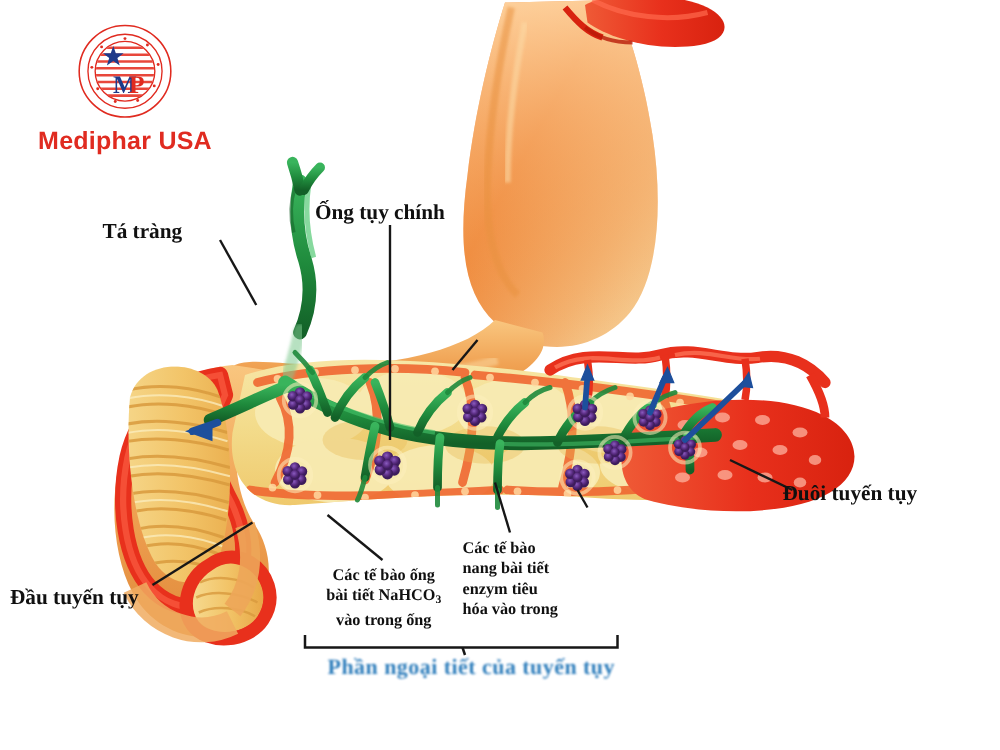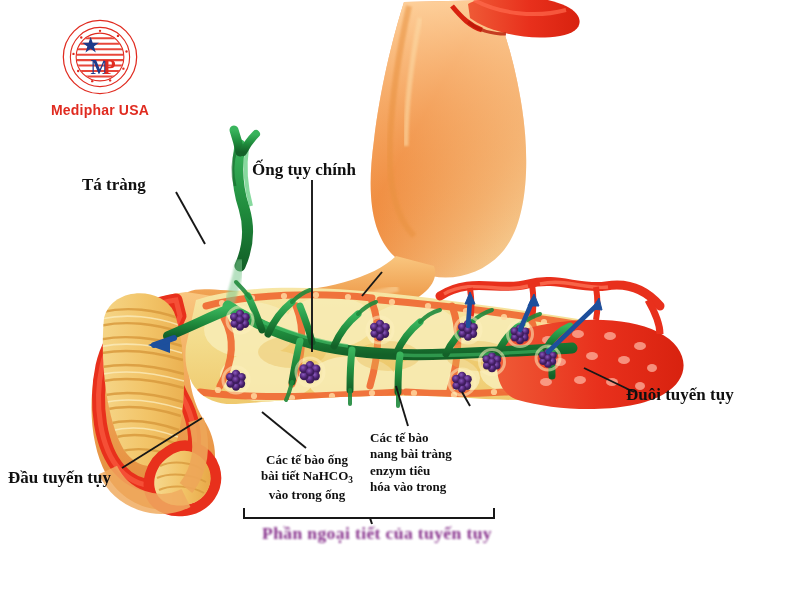--- a/index.html
+++ b/index.html
@@ -34,21 +34,21 @@
   #brand .seal {
     width: 78px;
     height: 78px;
     margin: 0 auto;
     position: relative;
   }
   #brand .brandname {
     margin-top: 6px;
     color: #e02b20;
     font-family: "Liberation Sans", sans-serif;
-    font-size: 14px;
+    font-size: 20px;
     font-weight: bold;
     letter-spacing: .2px;
   }
 
   
   .label {
     position: absolute;
     color: #101010;
     font-family: "Liberation Serif", serif;
     font-weight: bold;
@@ -72,21 +72,21 @@
   #lbl-acinarcells{ left: 370px; top: 430px; width: 112px; }
 
   #caption {
     position: absolute;
     left: 232px;
     top: 523px;
     width: 290px;
     font-family: "Liberation Serif", serif;
     font-weight: bold;
     font-size: 17.5px;
-    color: #701a75;
+    color: #0369a1;
     letter-spacing: .4px;
     text-align: center;
     filter: blur(0.85px) contrast(1.35);
     opacity: .82;
   }
   .sub { font-size: .72em; vertical-align: -0.28em; }
 </style>
 </head>
 <body>
 
@@ -562,20 +562,20 @@
   <div class="label" id="lbl-head">Đầu tuyến tụy</div>
 
   <div class="label sm" id="lbl-ductcells">
     <span>Các tế bào ống</span><br>
     <span>bài tiết NaHCO</span><span class="sub">3</span><br>
     <span>vào trong ống</span>
   </div>
 
   <div class="label sm" id="lbl-acinarcells">
     <span>Các tế bào</span><br>
-    <span>nang bài tràng</span><br>
+    <span>nang bài tiết</span><br>
     <span>enzym tiêu</span><br>
     <span>hóa vào trong</span>
   </div>
 
   <div id="caption">Phần ngoại tiết của tuyến tụy</div>
 
 </div>
 
 </body></html>

